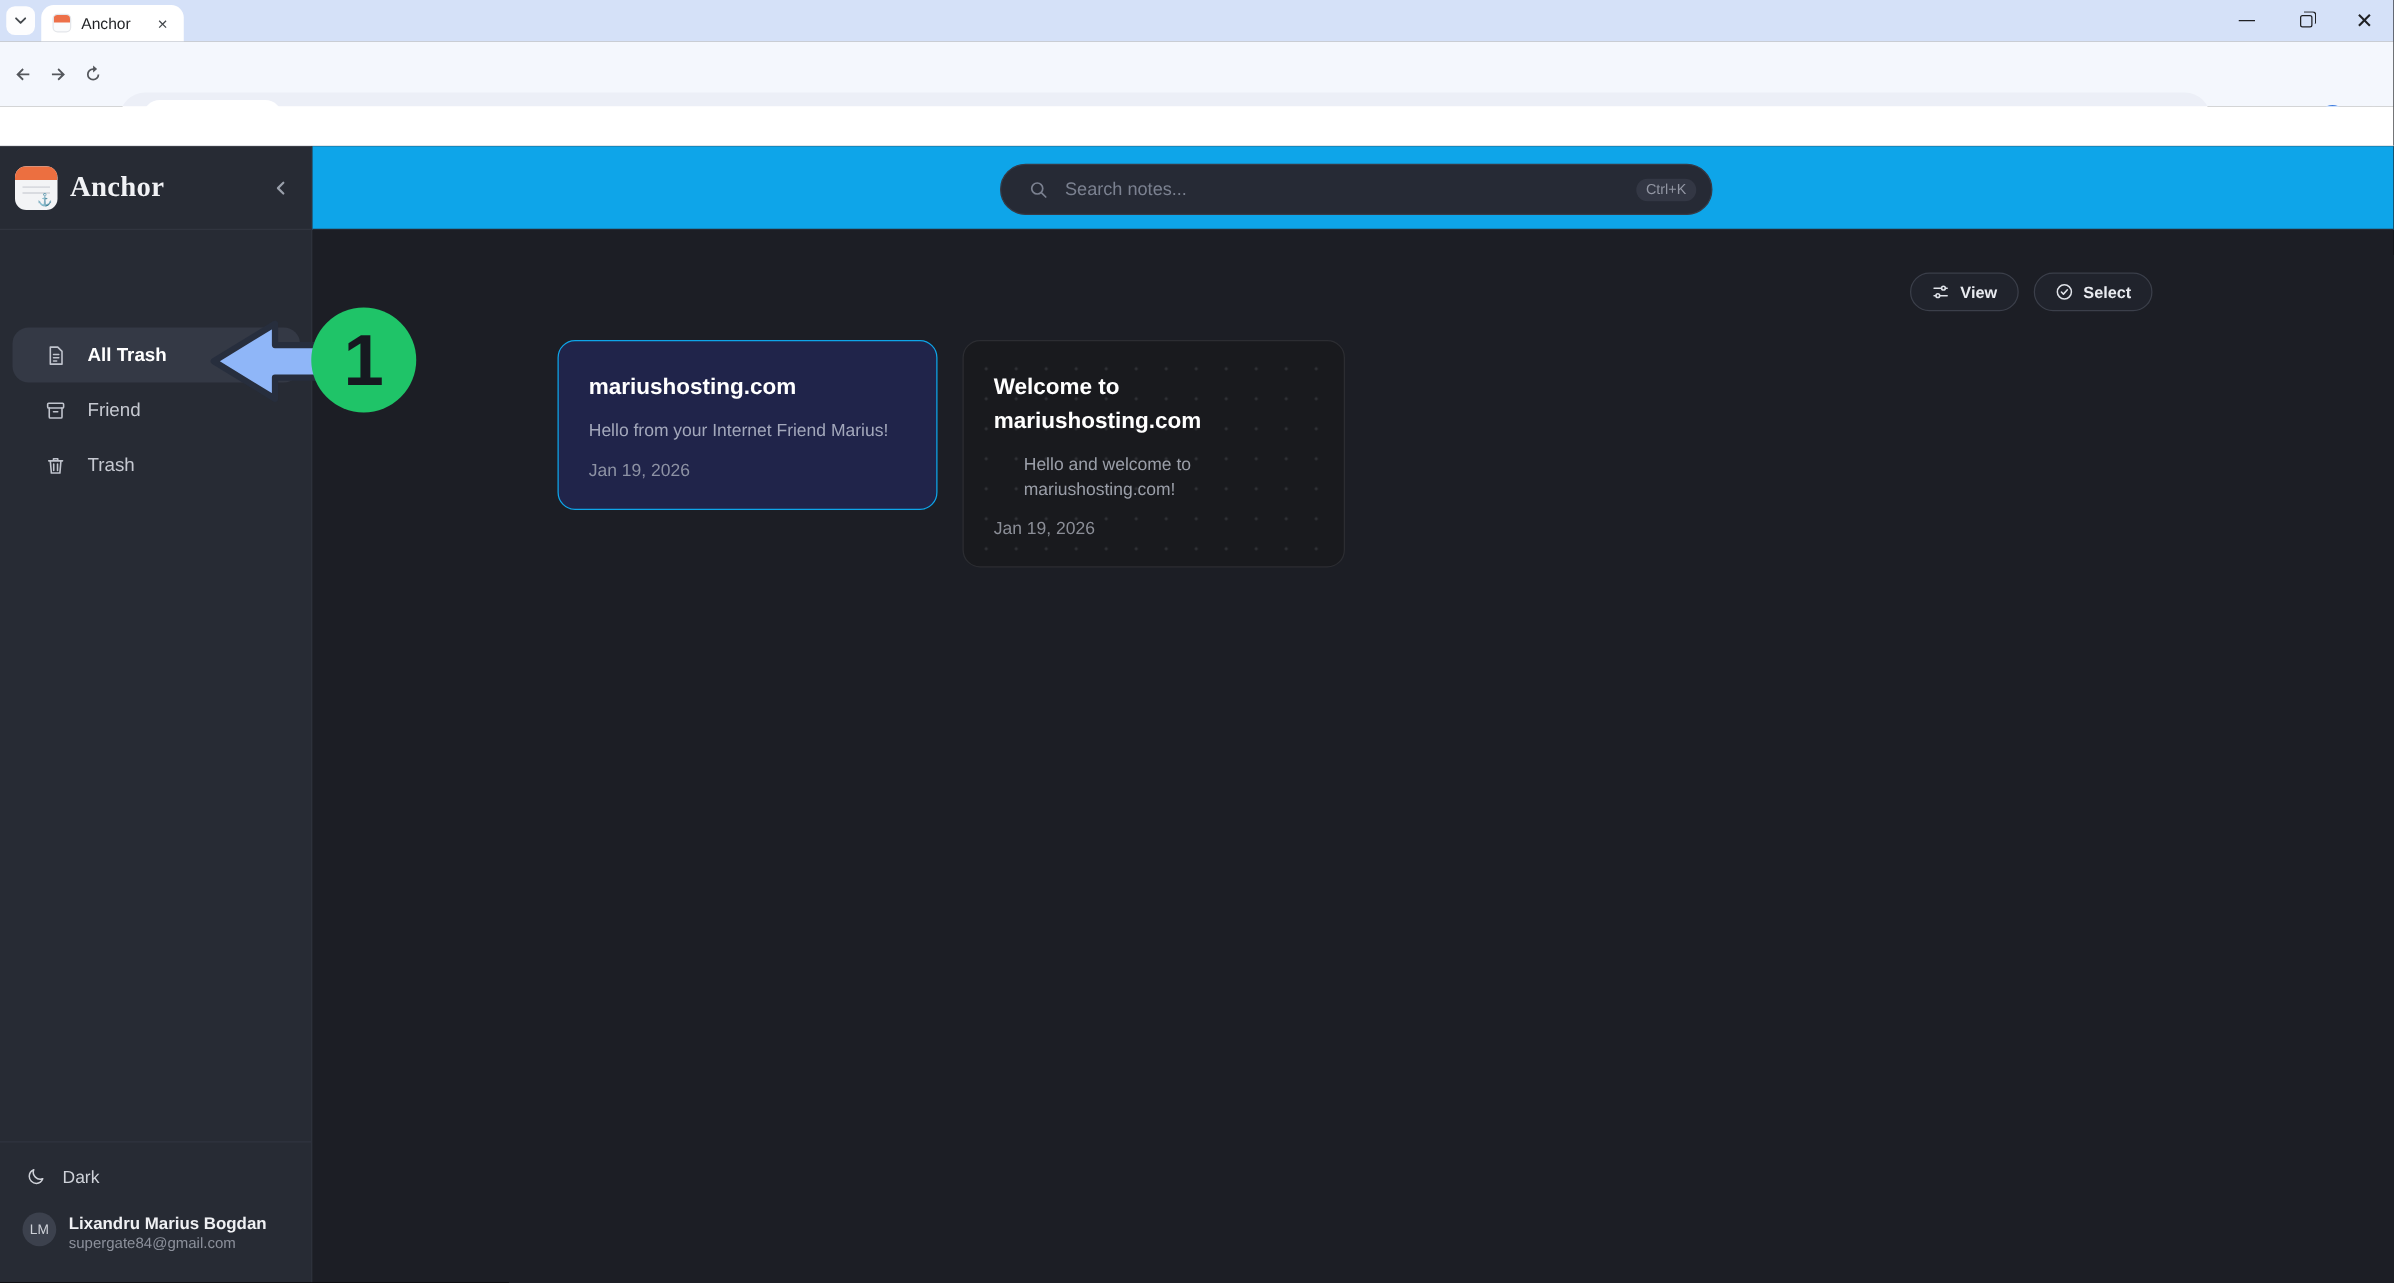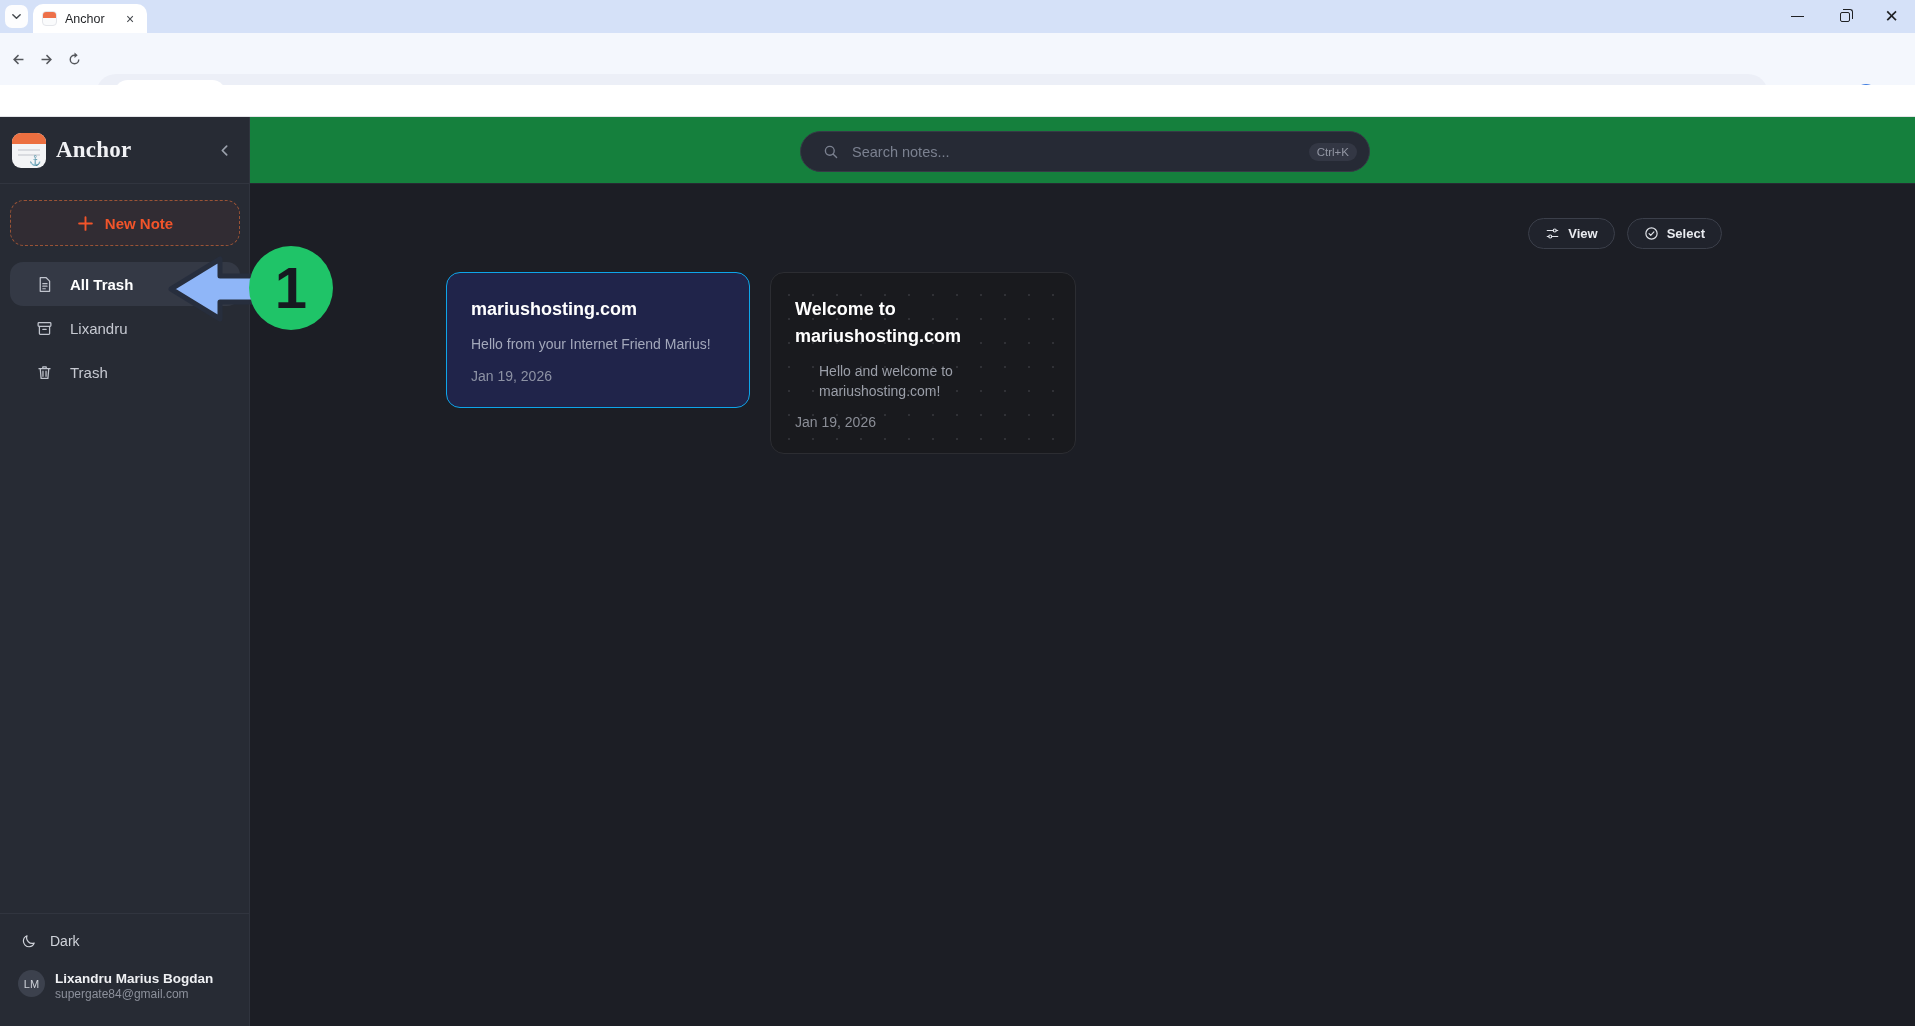--- a/index.html
+++ b/index.html
@@ -68,21 +68,21 @@
   .side-footer { position:absolute; left:0; bottom:0; width:100%; height:113px; border-top:1px solid #31353f; }
   .theme-row { position:absolute; left:10px; top:9px; width:230px; height:36px; border-radius:10px; display:flex;
     align-items:center; gap:13px; padding:0 11px; color:#cfd2d9; font-size:14px; }
   .user-row { position:absolute; left:10px; top:50px; width:230px; display:flex; align-items:flex-start; gap:10px; padding:6px 8px; }
   .user-avatar { width:27px; height:27px; border-radius:50%; background:#3c414d; color:#ced1d8; font-size:11px;
     display:flex; align-items:center; justify-content:center; flex:none; }
   .user-name { font-size:13.5px; font-weight:bold; color:#eff0f3; line-height:17px; }
   .user-email { font-size:12px; color:#8c909b; line-height:15px; }
 
   .main { flex:1; position:relative; background:#1c1e25; }
-  .main-header { position:absolute; left:0; top:0; width:100%; height:67px; background:#15803d; border-bottom:1px solid #272a33; }
+  .main-header { position:absolute; left:0; top:0; width:100%; height:67px; background:#0ea5e9; border-bottom:1px solid #272a33; }
   .search-pill { position:absolute; left:550px; top:14px; width:570px; height:41px; background:#262a35; border:1px solid #363a46;
     border-radius:21px; display:flex; align-items:center; padding:0 12px 0 22px; gap:13px; }
   .search-pill input { flex:1; background:transparent; border:none; outline:none; color:#e6e8ee; font-size:14.5px;
     font-family:"Liberation Sans", sans-serif; }
   .search-pill input::placeholder { color:#7b8190; }
   .kbd-badge { background:#333744; color:#9296a3; font-size:11.5px; border-radius:9px; padding:3px 8px; }
   .search-ic { color:#7b8190; display:flex; }
 
   .actions { position:absolute; top:101px; right:193px; display:flex; gap:12px; }
   .pill-btn { height:31px; border-radius:16px; background:#20232c; border:1px solid #3b3f4a; display:flex; align-items:center;
@@ -183,45 +183,39 @@
             <span class="anch">⚓</span>
           </span>
         <span class="brand">Anchor</span>
         <span class="collapse">
           <svg width="13" height="13" viewBox="0 0 12 12">
               <polyline points="8,2 4,6 8,10" fill="none" stroke="currentColor" stroke-width="1.6" stroke-linecap="round" stroke-linejoin="round"></polyline>
             </svg>
         </span>
       </div>
 
-      <div class="new-note">
-        <svg width="17" height="17" viewBox="0 0 16 16">
-            <path d="M8 2v12M2 8h12" stroke="currentColor" stroke-width="1.8" stroke-linecap="round"></path>
-          </svg>
-        <span>New Note</span>
-      </div>
 
       <div class="nav">
         <div class="nav-item active">
           <span class="ni">
             <svg width="17" height="17" viewBox="0 0 20 20">
                 <path d="M5 2h7l4 4v12H5z" fill="none" stroke="currentColor" stroke-width="1.5" stroke-linejoin="round"></path>
                 <path d="M8 9h5M8 12h5M8 15h3" stroke="currentColor" stroke-width="1.4" stroke-linecap="round"></path>
               </svg>
           </span>
           <span>All Trash</span>
         </div>
         <div class="nav-item">
           <span class="ni">
             <svg width="17" height="17" viewBox="0 0 20 20">
                 <rect x="2.5" y="3" width="15" height="4.5" rx="1" fill="none" stroke="currentColor" stroke-width="1.5"></rect>
                 <path d="M4 7.5V16a1 1 0 0 0 1 1h10a1 1 0 0 0 1-1V7.5M8 11h4" fill="none" stroke="currentColor" stroke-width="1.5" stroke-linecap="round"></path>
               </svg>
           </span>
-          <span>Lixandru</span>
+          <span>Friend</span>
         </div>
         <div class="nav-item">
           <span class="ni">
             <svg width="17" height="17" viewBox="0 0 20 20">
                 <path d="M3.5 5.5h13M8 5V3.5h4V5M5 5.5 6 17h8l1-11.5M8.2 8.5v6M11.8 8.5v6" fill="none" stroke="currentColor" stroke-width="1.5" stroke-linecap="round" stroke-linejoin="round"></path>
               </svg>
           </span>
           <span>Trash</span>
         </div>
       </div>

